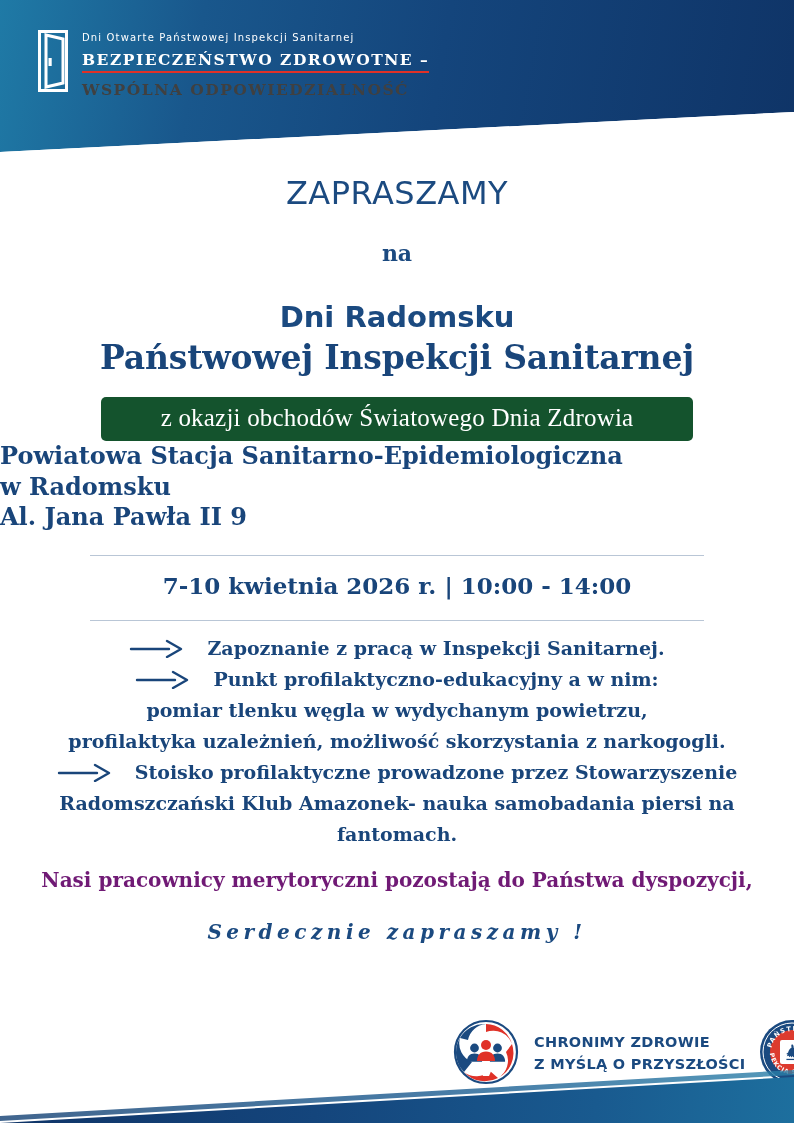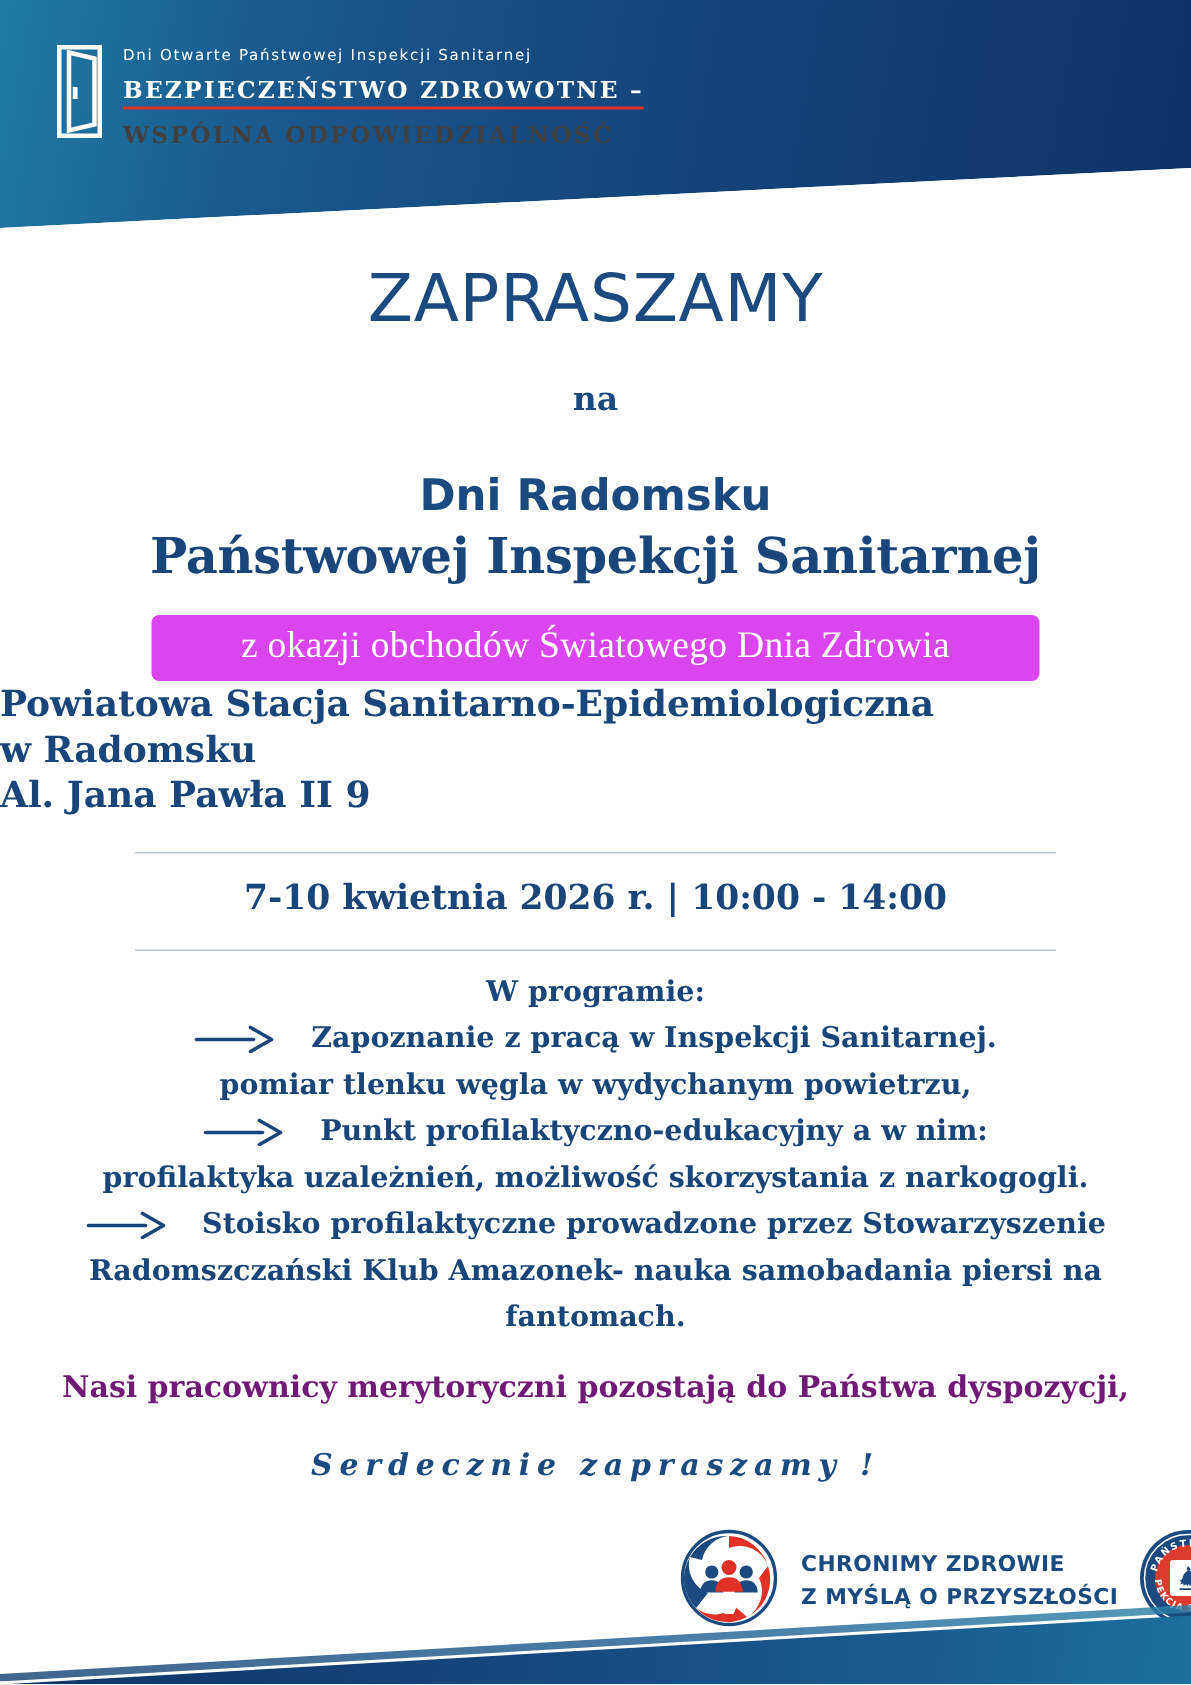--- a/index.html
+++ b/index.html
@@ -84,21 +84,21 @@
   
   .content {
     position: absolute;
     top: 160px; left: 0;
     width: 794px;
   }
 
   .zapraszamy {
     text-align: center;
     font-family: "DejaVu Sans", "Liberation Sans", sans-serif;
-    font-size: 44px;
+    font-size: 32px;
     color: #1b4a80;
     letter-spacing: 0.5px;
     margin-top: 14px;
   }
   .na {
     text-align: center;
     font-family: "DejaVu Serif", "Liberation Serif", serif;
     font-weight: bold;
     font-size: 22px;
     margin-top: 28px;
@@ -117,21 +117,21 @@
     font-weight: bold;
     font-size: 33px;
     margin-top: 4px;
     color: #19457a;
     letter-spacing: -0.2px;
   }
 
   .red-banner {
     margin: 20px auto 0 auto;
     width: 592px;
-    background: #d946ef;
+    background: #14532d;
     border-radius: 5px;
     text-align: center;
     padding: 7px 0 9px 0;
     box-sizing: border-box;
   }
   .red-banner-text {
     font-family: "Liberation Serif", "DejaVu Serif", serif;
     font-size: 25px;
     color: #ffffff;
     letter-spacing: 0.2px;
@@ -283,37 +283,36 @@
     <div>Powiatowa Stacja Sanitarno-Epidemiologiczna</div>
     <div>w Radomsku</div>
     <div>Al. Jana Pawła II 9</div>
   </div>
 
   <div class="rule rule-top"></div>
   <div class="datetime">7-10 kwietnia 2026 r.  |  10:00 - 14:00</div>
   <div class="rule rule-bottom"></div>
 
   <div class="program">
-    <div class="prog-head">W programie:</div>
     <div id="program-items">
         <div class="prog-row">
           <svg class="arrow" width="56" height="20" viewBox="0 0 56 20">
             <line x1="2" y1="11" x2="40" y2="11" stroke="#19457a" stroke-width="2.4" stroke-linecap="round"></line>
             <polyline points="38,3 52,11 38,19" fill="none" stroke="#19457a" stroke-width="2.4" stroke-linecap="round" stroke-linejoin="round"></polyline>
           </svg>
           <span>Zapoznanie z pracą w Inspekcji Sanitarnej.</span>
         </div>
-        <div class="prog-row plain"><span>pomiar tlenku węgla w wydychanym powietrzu,</span></div>
         <div class="prog-row">
           <svg class="arrow" width="56" height="20" viewBox="0 0 56 20">
             <line x1="2" y1="11" x2="40" y2="11" stroke="#19457a" stroke-width="2.4" stroke-linecap="round"></line>
             <polyline points="38,3 52,11 38,19" fill="none" stroke="#19457a" stroke-width="2.4" stroke-linecap="round" stroke-linejoin="round"></polyline>
           </svg>
           <span>Punkt profilaktyczno-edukacyjny a w nim:</span>
         </div>
+        <div class="prog-row plain"><span>pomiar tlenku węgla w wydychanym powietrzu,</span></div>
         <div class="prog-row plain"><span>profilaktyka uzależnień, możliwość skorzystania z narkogogli.</span></div>
         <div class="prog-row">
           <svg class="arrow" width="56" height="20" viewBox="0 0 56 20">
             <line x1="2" y1="11" x2="40" y2="11" stroke="#19457a" stroke-width="2.4" stroke-linecap="round"></line>
             <polyline points="38,3 52,11 38,19" fill="none" stroke="#19457a" stroke-width="2.4" stroke-linecap="round" stroke-linejoin="round"></polyline>
           </svg>
           <span>Stoisko profilaktyczne prowadzone przez Stowarzyszenie</span>
         </div>
         <div class="prog-row plain"><span>Radomszczański Klub Amazonek- nauka samobadania piersi na</span></div>
         <div class="prog-row plain"><span>fantomach.</span></div>

